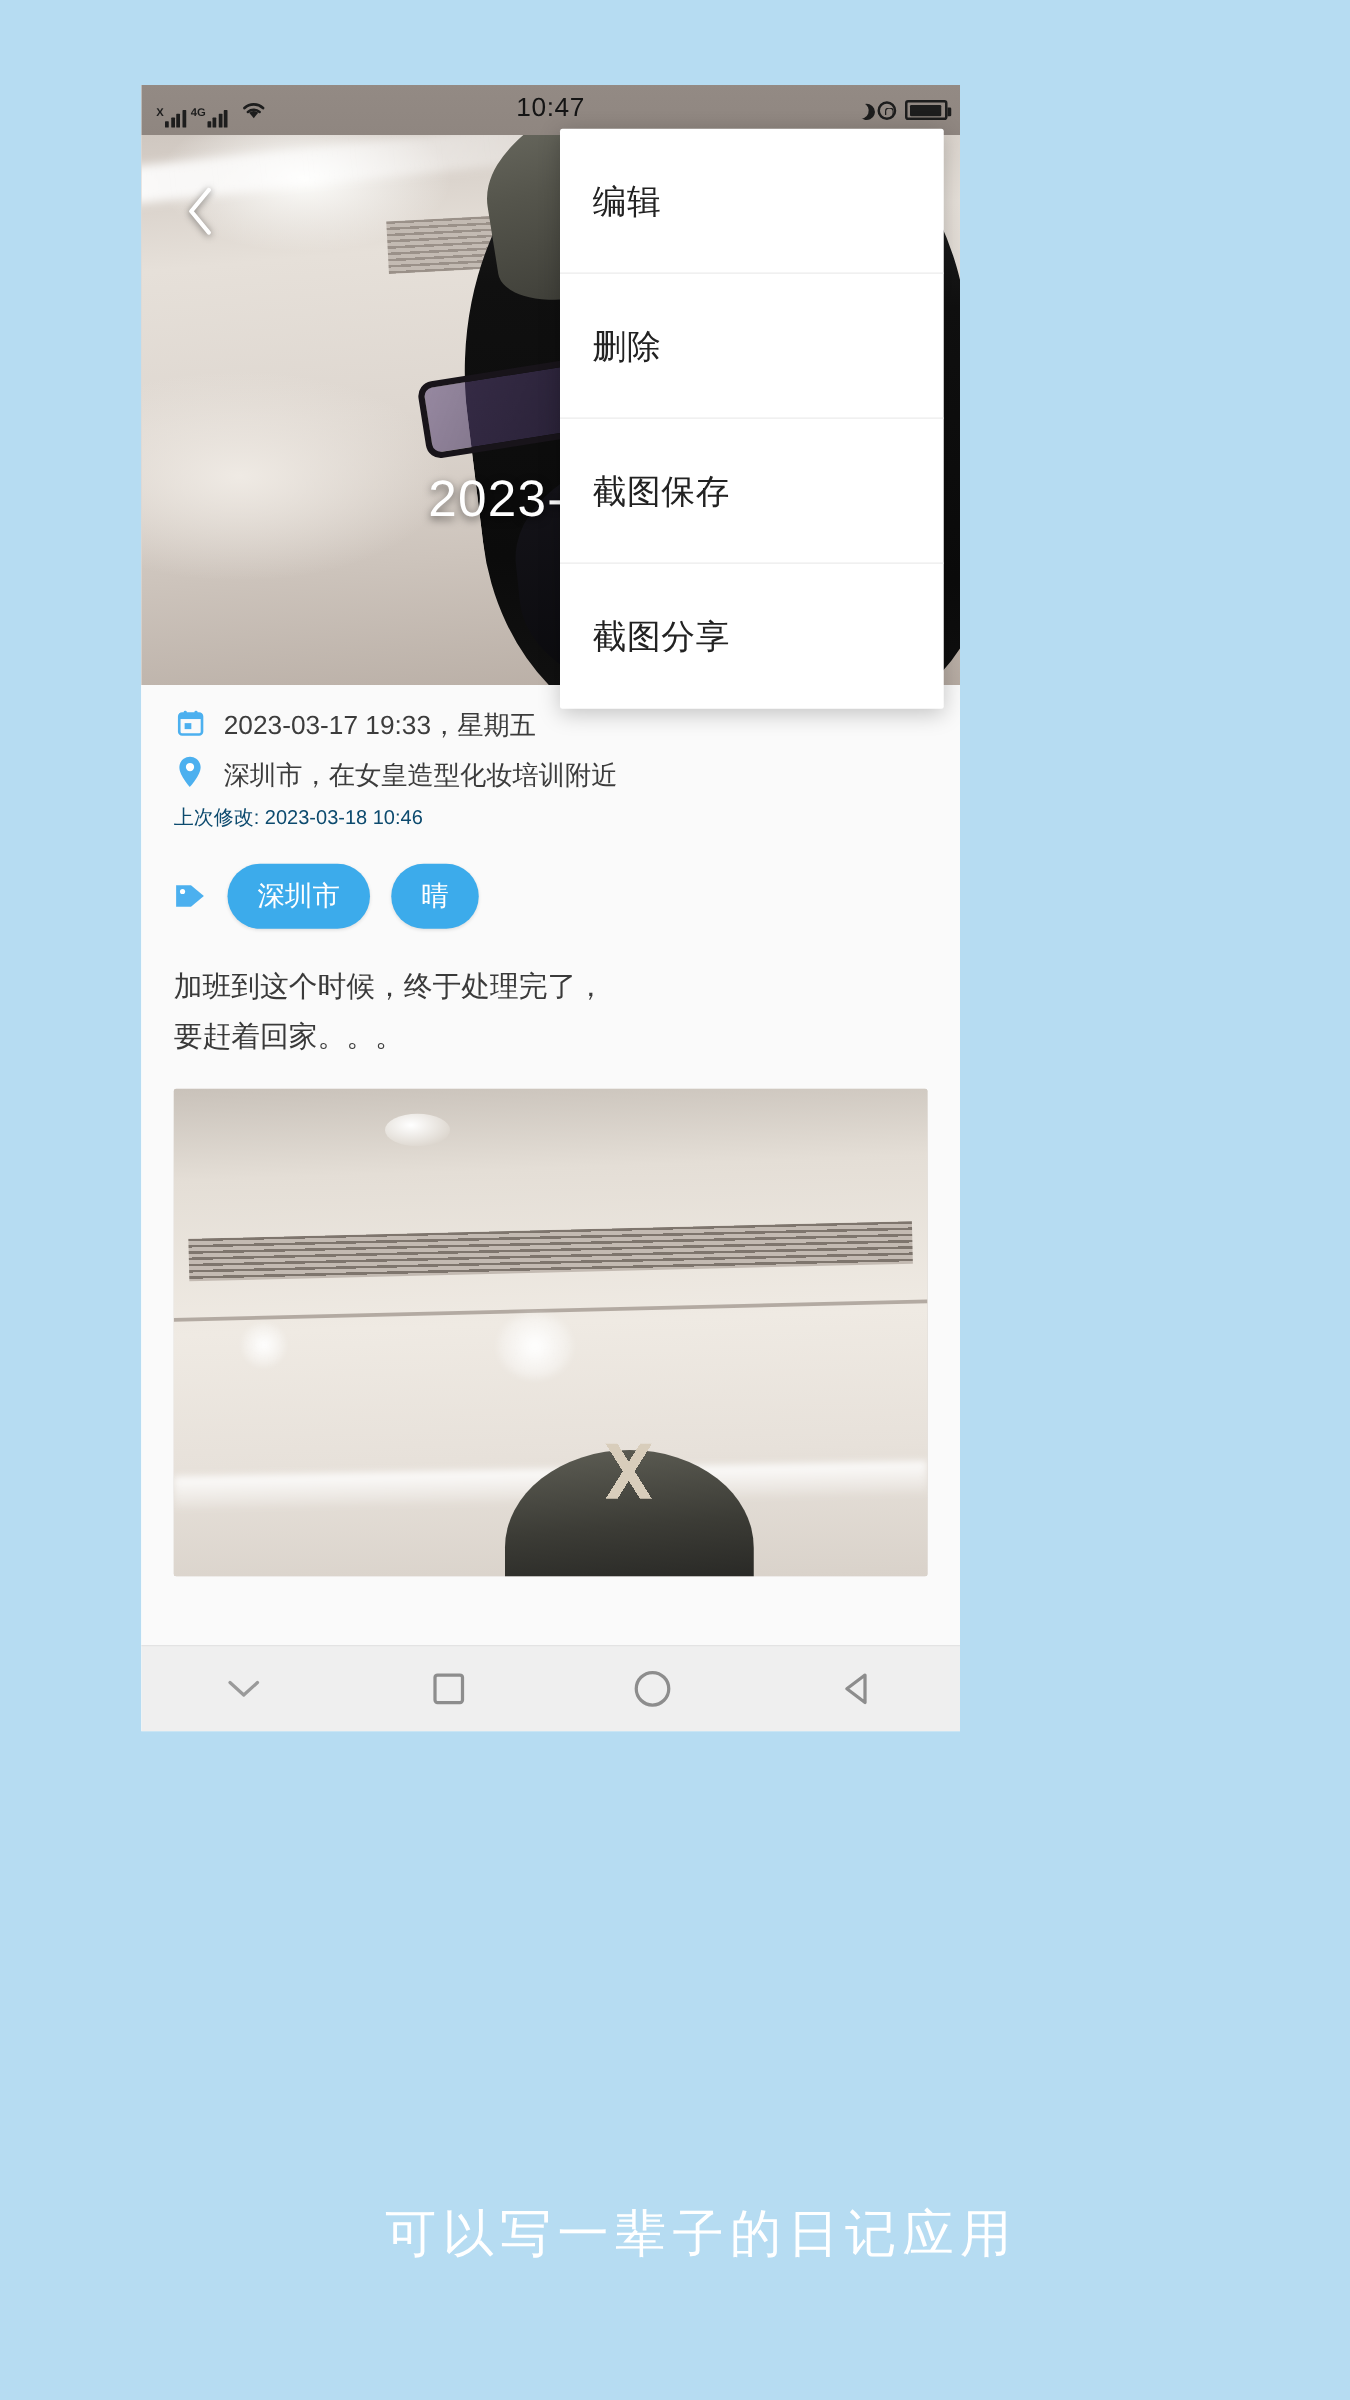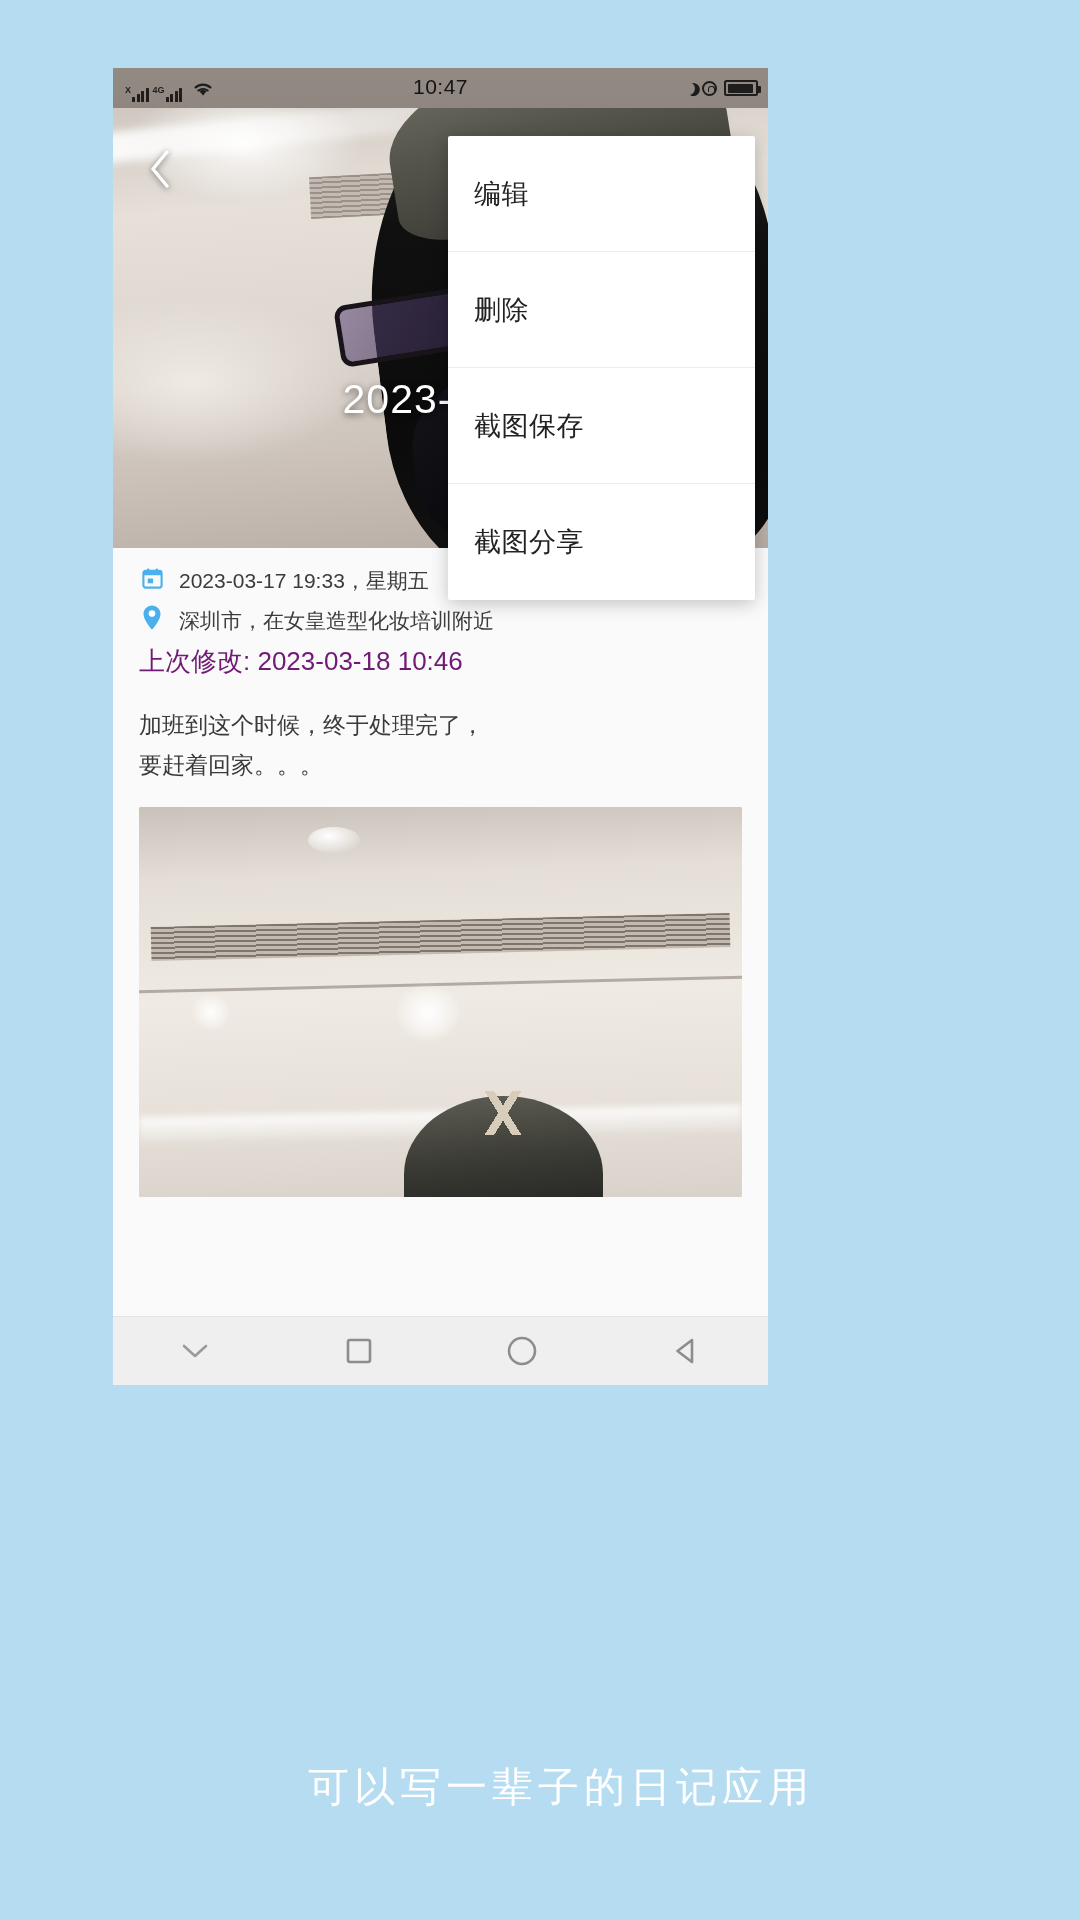--- a/index.html
+++ b/index.html
@@ -110,21 +110,21 @@
     color:#fff; font-size:41px; letter-spacing:1px;
     text-shadow:0 2px 7px rgba(0,0,0,.55);
     font-family:"Liberation Sans","DejaVu Sans",sans-serif;
   }
 
   
   #meta { padding:16px 26px 0 26px; background:#fafafa; }
   .meta-row { display:flex; align-items:flex-start; gap:14px; margin-bottom:8px;text-align:right; }
   .meta-ic { flex:0 0 26px; width:26px; height:28px; display:flex; align-items:center; justify-content:center; }
   .meta-tx { font-size:21px; color:#3c3c3c; line-height:1.42; padding-top:2px; }
-  #lastmod { font-size:26px; color:#701a75; margin:2px 0 0 0; }
+  #lastmod { font-size:16px; color:#0c4a6e; margin:2px 0 0 0; }
 
   
   #tags { display:flex; align-items:center; gap:17px; padding:26px 26px 0 26px;}
   .tag-pill {
     background:#3cabeb; color:#fff; font-size:22px;
     padding:11px 24px; border-radius:28px; white-space:nowrap;
     box-shadow:0 1px 3px rgba(0,0,0,.12);
   }
 
   
@@ -164,21 +164,21 @@
   
   #navbar {
     position:absolute; left:0; bottom:0; width:100%; height:69px;
     background:#efefef; display:flex; align-items:center; justify-content:space-around;
     border-top:1px solid #e3e3e3;
   }
   .navbtn { width:70px; height:52px; display:flex; align-items:center; justify-content:center; cursor:pointer;}
 
   
   #menu {
-    position:absolute; left:335px; top:68px; width:307px;
+    position:absolute; left:335px; top:35px; width:307px;
     background:#fff; box-shadow:0 4px 18px rgba(0,0,0,.22);
     border-radius:2px; overflow:hidden; z-index:50;
   }
   .menu-item {
     height:116px; display:flex; align-items:center;
     padding-left:26px; font-size:27px; color:#222;
     border-bottom:1px solid #ececec; cursor:pointer;
     letter-spacing:0.5px;
   }
   .menu-item:last-child { border-bottom:none; }
@@ -270,20 +270,30 @@
           <svg width="22" height="27" viewBox="0 0 22 27">
             <path d="M11 1.4c-4.7 0-8.5 3.8-8.5 8.5 0 6.4 8.5 15.7 8.5 15.7s8.5-9.3 8.5-15.7c0-4.7-3.8-8.5-8.5-8.5z" fill="#4cb0ef"></path>
             <circle cx="11" cy="9.6" r="3.3" fill="#ffffff"></circle>
           </svg>
         </span>
         <span class="meta-tx">深圳市，在女皇造型化妆培训附近</span>
       </div>
       <div id="lastmod">上次修改: 2023-03-18 10:46</div>
     </div>
 
+    <div id="tags">
+      <span class="meta-ic">
+        <svg width="34" height="32" viewBox="0 0 34 32">
+          <path d="M2.5 4.5 h15.5 l13.5 11.2 -13.5 11.2 h-15.5 z" fill="#4cb0ef"></path>
+          <circle cx="9.2" cy="11" r="2.7" fill="#ffffff"></circle>
+        </svg>
+      </span>
+      <span class="tag-pill">深圳市</span>
+      <span class="tag-pill">晴</span>
+    </div>
 
     <div id="bodytext">加班到这个时候，终于处理完了，
 要赶着回家。。。</div>
 
     <div id="photo2">
       <div class="p2bg"></div>
       <div class="p2dome"></div>
       <div class="p2vent"></div>
       <div class="p2line"></div>
       <div class="p2light1"></div>

